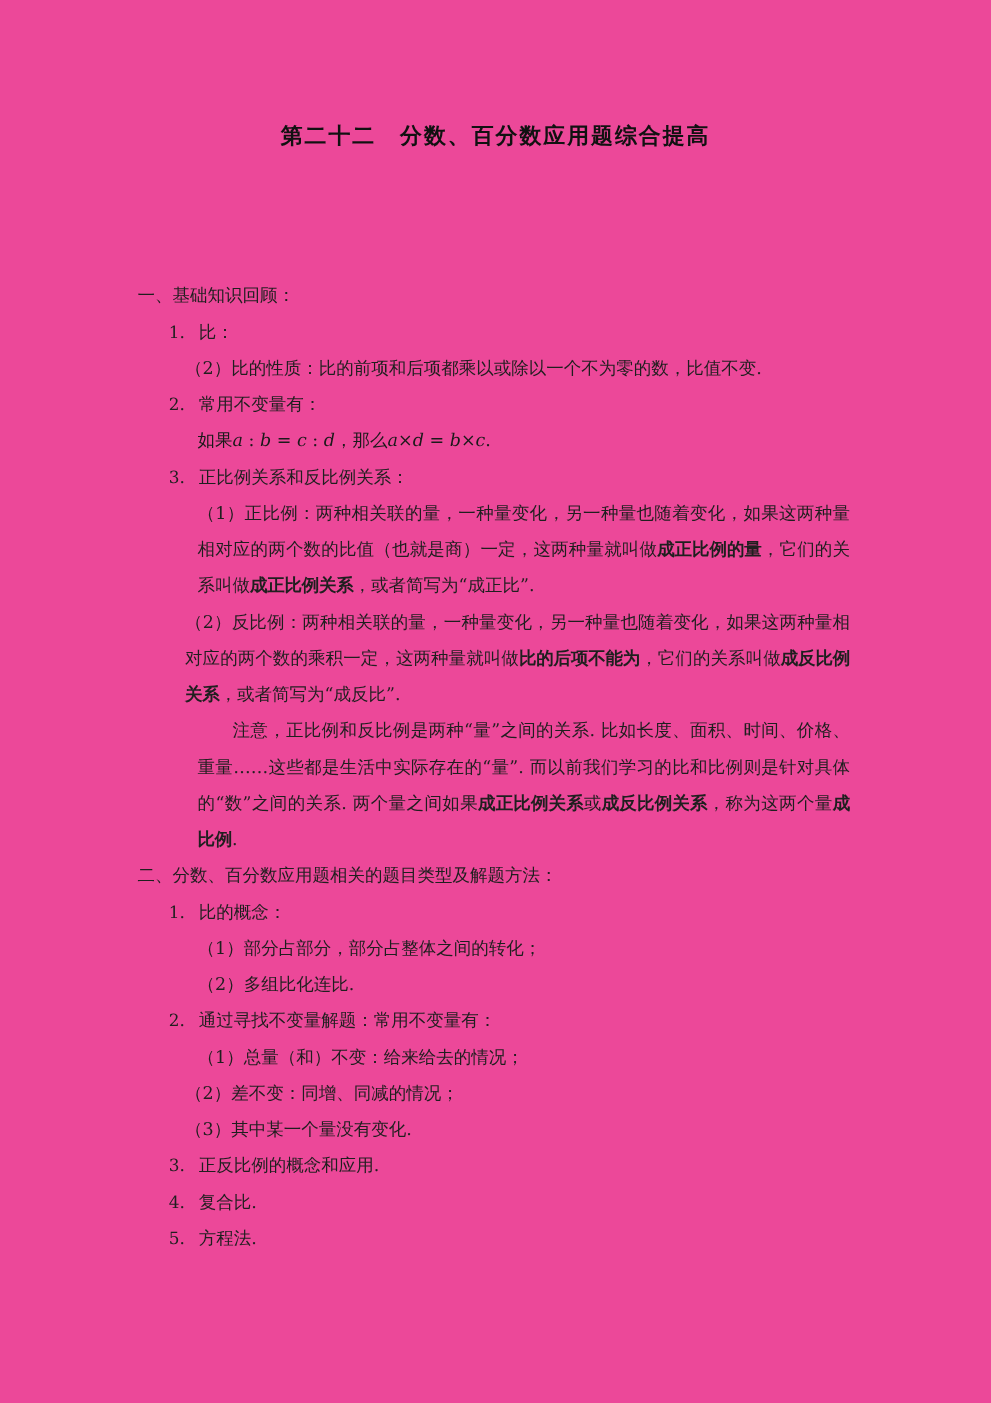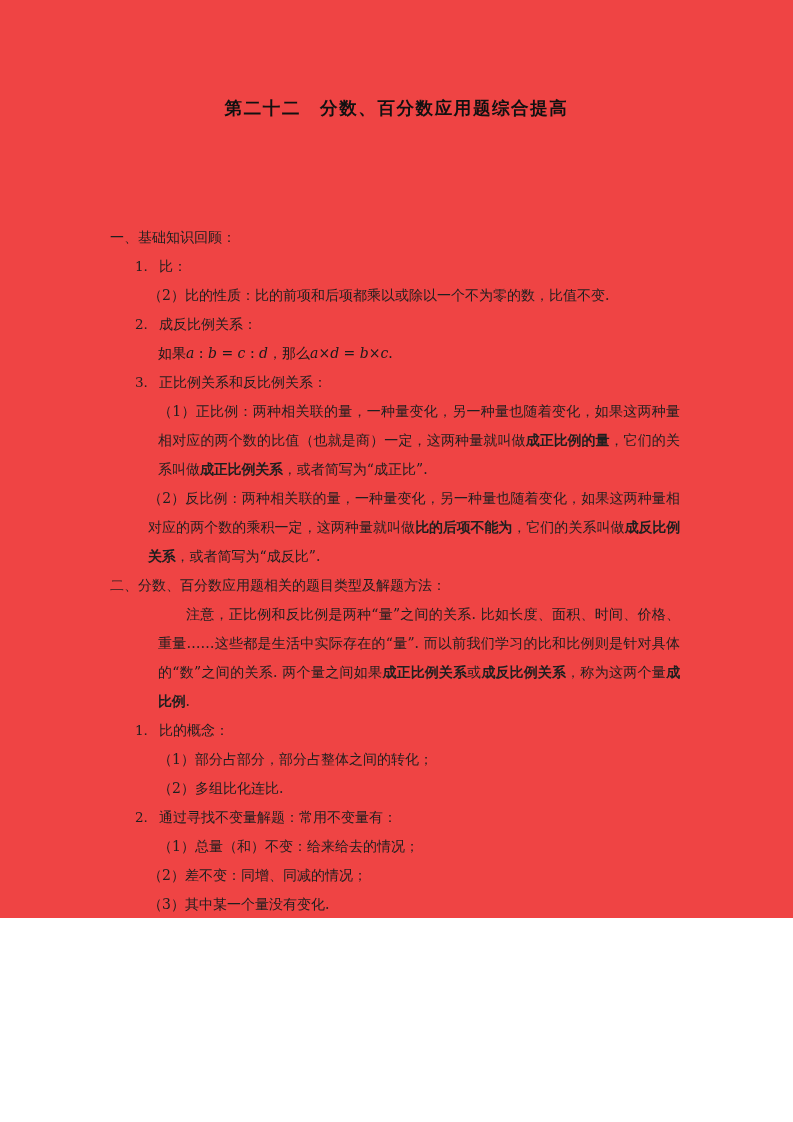--- a/index.html
+++ b/index.html
@@ -3,22 +3,22 @@
 <meta charset="utf-8">
 <style>
   html, body {
     margin: 0;
     padding: 0;
     background: #ffffff;
   }
   .page {
     position: relative;
     width: 793px;
-    height: 918px;
-    background: #ef4444;
+    height: 1122px;
+    background: #ec4899;
     overflow: hidden;
     font-family: "DejaVu Serif", "Liberation Serif", serif;
     color: #1a1a1a;
   }
   .doc-title {
     position: absolute;
     top: 96px;
     left: 0;
     width: 793px;
     text-align: center;
@@ -91,44 +91,44 @@
     <div class="ln lvl-sec">一、基础知识回顾：</div>
 
     <div class="ln lvl-num">
       <span class="num">1.</span><span>比：</span>
     </div>
 
 
     <div class="ln lvl-sub">（2）比的性质：比的前项和后项都乘以或除以一个不为零的数，比值不变.</div>
 
     <div class="ln lvl-num">
-      <span class="num">2.</span><span>成反比例关系：</span>
+      <span class="num">2.</span><span>常用不变量有：</span>
     </div>
 
     <div class="mathline">
       <span>如果</span><span class="mi">a</span><span class="op"> : </span><span class="mi">b</span><span class="op"> = </span><span class="mi">c</span><span class="op"> : </span><span class="mi">d</span><span>，那么</span><span class="mi">a</span><span class="op">×</span><span class="mi">d</span><span class="op"> = </span><span class="mi">b</span><span class="op">×</span><span class="mi">c</span><span>.</span>
     </div>
 
     <div class="ln lvl-num">
       <span class="num">3.</span><span>正比例关系和反比例关系：</span>
     </div>
 
     <div class="ln para-hang">
       <span>（1）正比例：两种相关联的量，一种量变化，另一种量也随着变化，如果这两种量相对应的两个数的比值（也就是商）一定，这两种量就叫做</span><span class="b">成正比例的量</span><span>，它们的关系叫做</span><span class="b">成正比例关系</span><span>，或者简写为“成正比”.</span>
     </div>
 
     <div class="ln lvl-sub">
       <span>（2）反比例：两种相关联的量，一种量变化，另一种量也随着变化，如果这两种量相对应的两个数的乘积一定，这两种量就叫做</span><span class="b">比的后项不能为</span><span>，它们的关系叫做</span><span class="b">成反比例关系</span><span>，或者简写为“成反比”.</span>
     </div>
 
-    <div class="ln lvl-sec">二、分数、百分数应用题相关的题目类型及解题方法：</div>
-
     <div class="ln para-hang-body first-indent">
       <span>注意，正比例和反比例是两种“量”之间的关系. 比如长度、面积、时间、价格、重量……这些都是生活中实际存在的“量”. 而以前我们学习的比和比例则是针对具体的“数”之间的关系. 两个量之间如果</span><span class="b">成正比例关系</span><span>或</span><span class="b">成反比例关系</span><span>，称为这两个量</span><span class="b">成比例</span><span>.</span>
     </div>
+
+    <div class="ln lvl-sec">二、分数、百分数应用题相关的题目类型及解题方法：</div>
 
     <div class="ln lvl-num">
       <span class="num">1.</span><span>比的概念：</span>
     </div>
     <div class="ln para-hang">（1）部分占部分，部分占整体之间的转化；</div>
     <div class="ln para-hang">（2）多组比化连比.</div>
 
     <div class="ln lvl-num">
       <span class="num">2.</span><span>通过寻找不变量解题：常用不变量有：</span>
     </div>

